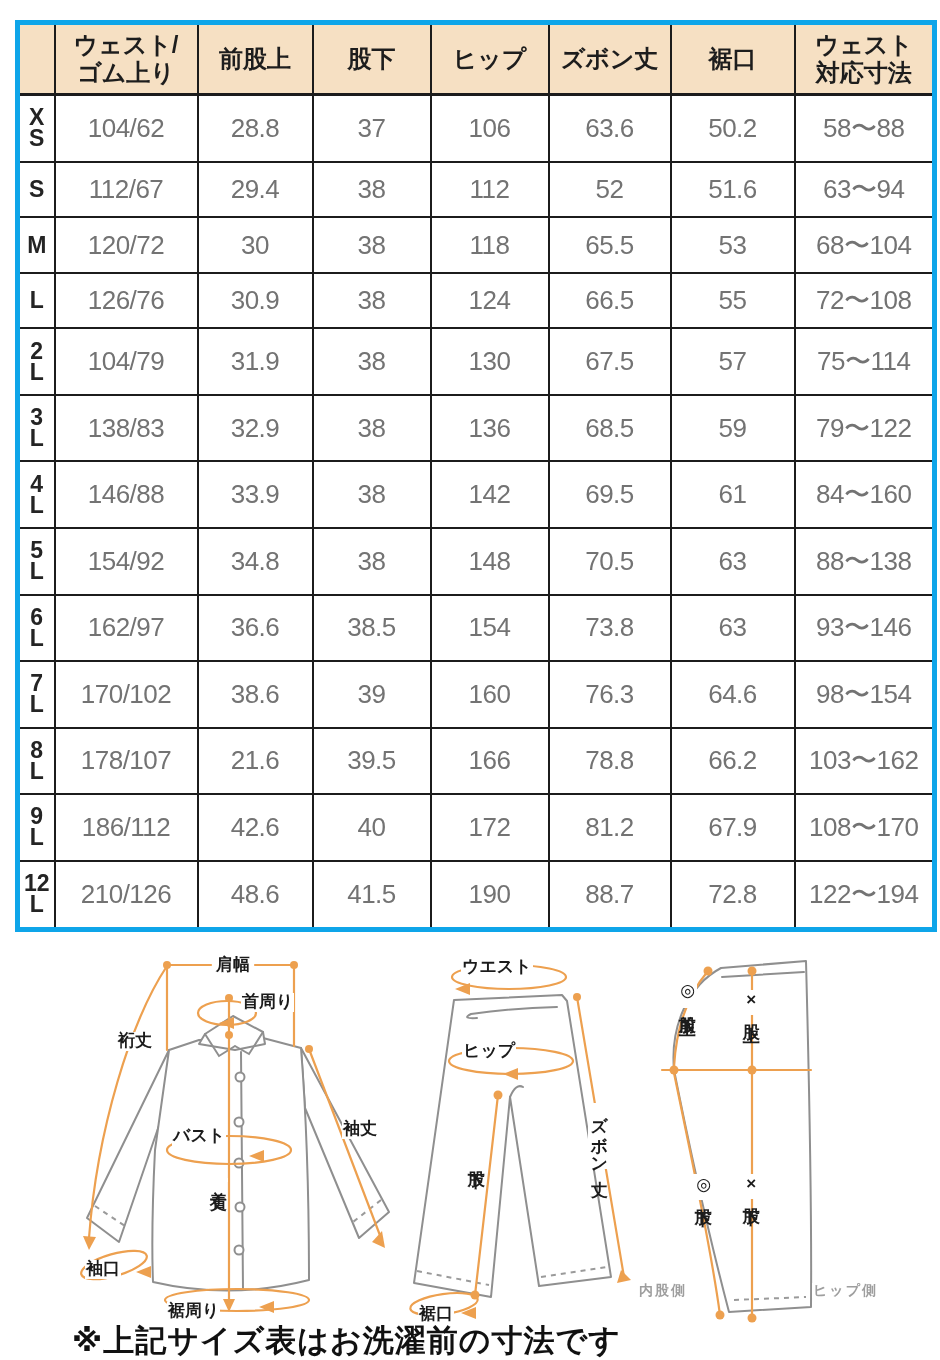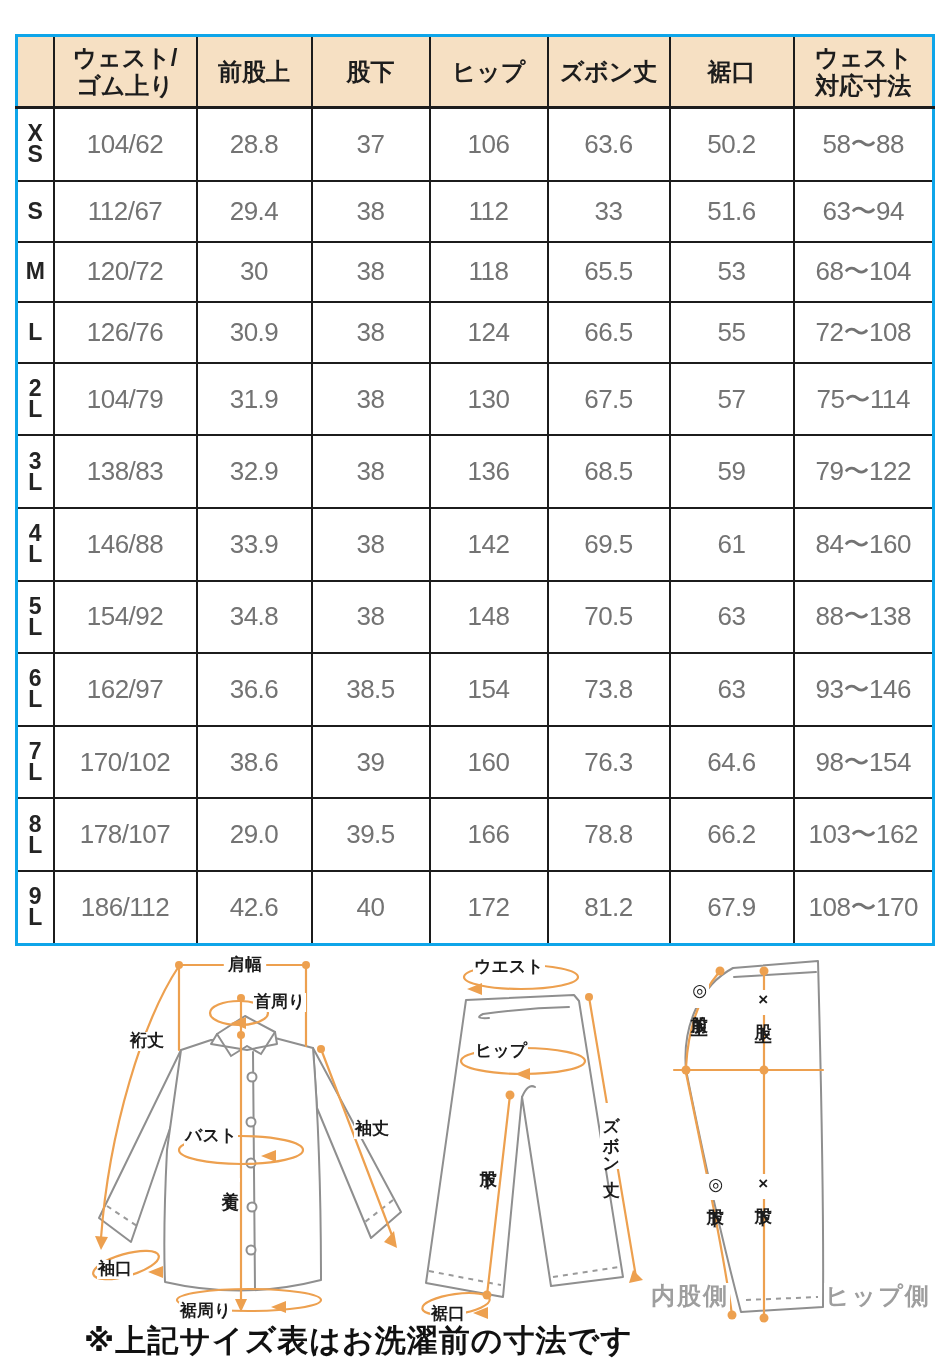--- a/index.html
+++ b/index.html
@@ -1,48 +1,48 @@
 <!DOCTYPE html>
 <html><head>
 <meta charset="utf-8">
 <style>
   html,body{margin:0;padding:0;background:#fff;}
   #page{position:relative;width:940px;height:1360px;background:#fff;overflow:hidden;
         font-family:"Liberation Sans","DejaVu Sans",sans-serif;}
 
   
-  #size-table{position:absolute;left:15px;top:34px;width:917px;height:912px;
-              border-collapse:collapse;table-layout:fixed;border:3px solid #0ea5e9;}
+  #size-table{position:absolute;left:15px;top:20px;width:917px;height:912px;
+              border-collapse:collapse;table-layout:fixed;border:5px solid #0ea5e9;}
   #size-table th,#size-table td{border:2px solid #1c1c1c;text-align:center;
               vertical-align:middle;padding:0;}
   #size-table thead th{background:#f6e0c3;font-size:24px;font-weight:bold;color:#1d1d1d;
               line-height:1.15;white-space:pre-line;border-bottom:3px solid #1c1c1c;}
   #size-table thead tr{height:72px;}
   #size-table tbody th{font-size:23px;font-weight:bold;color:#242424;line-height:0.92;
               white-space:pre-line;}
   #size-table tbody td{font-size:26px;color:#737373;letter-spacing:-0.5px;}
 
   
-  #diagrams{position:absolute;left:16px;top:938px;width:792px;height:422px;}
+  #diagrams{position:absolute;left:4px;top:938px;width:792px;height:422px;}
   #diagrams svg{position:absolute;}
   #shirt-svg{left:55px;top:12px;}
   #pants-front-svg{left:395px;top:17px;}
   #pants-side-svg{left:650px;top:17px;}
 
   .gout{stroke:#8f8f8f;stroke-width:2;fill:#fff;stroke-linejoin:round;}
   .gline{stroke:#8f8f8f;stroke-width:2;fill:none;stroke-linecap:round;}
   .gdash{stroke:#9a9a9a;stroke-width:2;fill:none;stroke-dasharray:5 5;}
   .oln{stroke:#eda04f;stroke-width:2.2;fill:none;stroke-linecap:round;}
   .odot{fill:#eda04f;stroke:none;}
   .oarr{fill:#eda04f;stroke:none;}
 
   .dlabel{position:absolute;font-weight:bold;font-size:17px;color:#1b1b1b;
           background:#fff;line-height:1.1;padding:0 1px;white-space:nowrap;}
   .dlabel.vert{writing-mode:vertical-rl;text-orientation:upright;letter-spacing:2px;}
-  .dlabel.gray{color:#9e9e9e;font-size:24px;letter-spacing:2px;}
+  .dlabel.gray{color:#9e9e9e;font-size:14px;letter-spacing:2px;}
 
   .note{position:absolute;left:68px;top:382px;font-size:31px;font-weight:bold;
         color:#111;letter-spacing:1px;}
 </style>
 </head>
 <body>
 
 <div id="page">
 
   <table id="size-table">
@@ -81,21 +81,21 @@
           <td>63.6</td>
           <td>50.2</td>
           <td>58〜88</td>
         </tr>
         <tr>
           <th>S</th>
           <td>112/67</td>
           <td>29.4</td>
           <td>38</td>
           <td>112</td>
-          <td>33</td>
+          <td>52</td>
           <td>51.6</td>
           <td>63〜94</td>
         </tr>
         <tr>
           <th>M</th>
           <td>120/72</td>
           <td>30</td>
           <td>38</td>
           <td>118</td>
           <td>65.5</td>
@@ -175,37 +175,48 @@
           <td>39</td>
           <td>160</td>
           <td>76.3</td>
           <td>64.6</td>
           <td>98〜154</td>
         </tr>
         <tr>
           <th>8
 L</th>
           <td>178/107</td>
-          <td>29.0</td>
+          <td>21.6</td>
           <td>39.5</td>
           <td>166</td>
           <td>78.8</td>
           <td>66.2</td>
           <td>103〜162</td>
         </tr>
         <tr>
           <th>9
 L</th>
           <td>186/112</td>
           <td>42.6</td>
           <td>40</td>
           <td>172</td>
           <td>81.2</td>
           <td>67.9</td>
           <td>108〜170</td>
+        </tr>
+        <tr>
+          <th>12
+L</th>
+          <td>210/126</td>
+          <td>48.6</td>
+          <td>41.5</td>
+          <td>190</td>
+          <td>88.7</td>
+          <td>72.8</td>
+          <td>122〜194</td>
         </tr>
       </tbody>
   </table>
 
   <div id="diagrams">
 
     <svg id="shirt-svg" width="340" height="370" viewBox="0 0 340 370">
 
       <polygon class="gout" points="110,100 28,268 60,292 106,158"></polygon>
       <polygon class="gout" points="242,98 330,262 300,288 246,158"></polygon>

